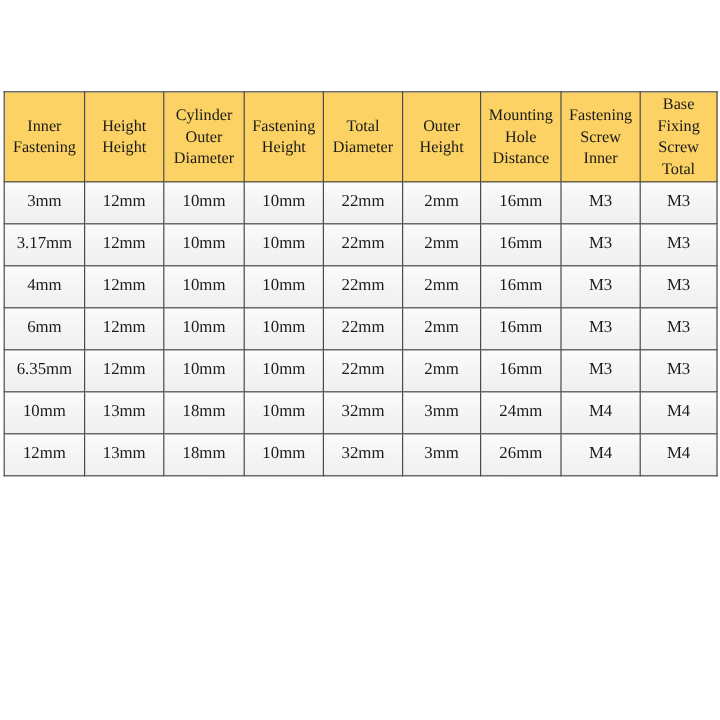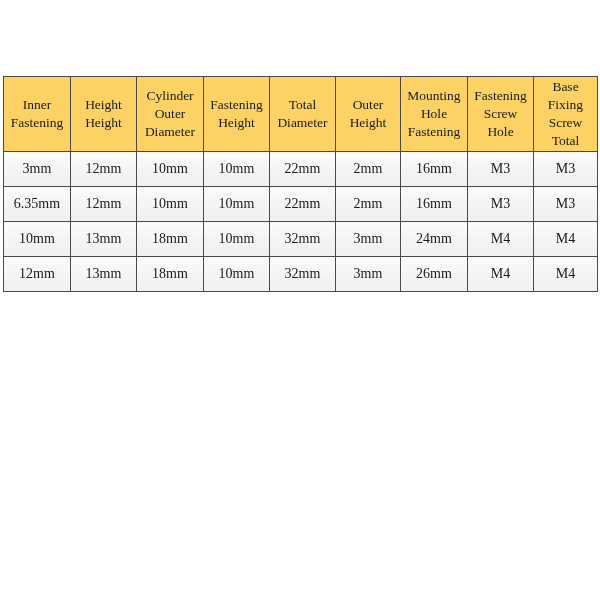--- a/index.html
+++ b/index.html
@@ -80,28 +80,61 @@
         <col class="c8">
     </colgroup>
     <thead>
       <tr>
           <th>Inner Fastening</th>
           <th>Height Height</th>
           <th>Cylinder Outer Diameter</th>
           <th>Fastening Height</th>
           <th>Total Diameter</th>
           <th>Outer Height</th>
-          <th>Mounting Hole Fastening</th>
-          <th>Fastening Screw Hole</th>
+          <th>Mounting Hole Distance</th>
+          <th>Fastening Screw Inner</th>
           <th>Base Fixing Screw Total</th>
         </tr>
     </thead>
     <tbody>
         <tr>
           <td>3mm</td>
+          <td>12mm</td>
+          <td>10mm</td>
+          <td>10mm</td>
+          <td>22mm</td>
+          <td>2mm</td>
+          <td>16mm</td>
+          <td>M3</td>
+          <td>M3</td>
+        </tr>
+        <tr>
+          <td>3.17mm</td>
+          <td>12mm</td>
+          <td>10mm</td>
+          <td>10mm</td>
+          <td>22mm</td>
+          <td>2mm</td>
+          <td>16mm</td>
+          <td>M3</td>
+          <td>M3</td>
+        </tr>
+        <tr>
+          <td>4mm</td>
+          <td>12mm</td>
+          <td>10mm</td>
+          <td>10mm</td>
+          <td>22mm</td>
+          <td>2mm</td>
+          <td>16mm</td>
+          <td>M3</td>
+          <td>M3</td>
+        </tr>
+        <tr>
+          <td>6mm</td>
           <td>12mm</td>
           <td>10mm</td>
           <td>10mm</td>
           <td>22mm</td>
           <td>2mm</td>
           <td>16mm</td>
           <td>M3</td>
           <td>M3</td>
         </tr>
         <tr>

